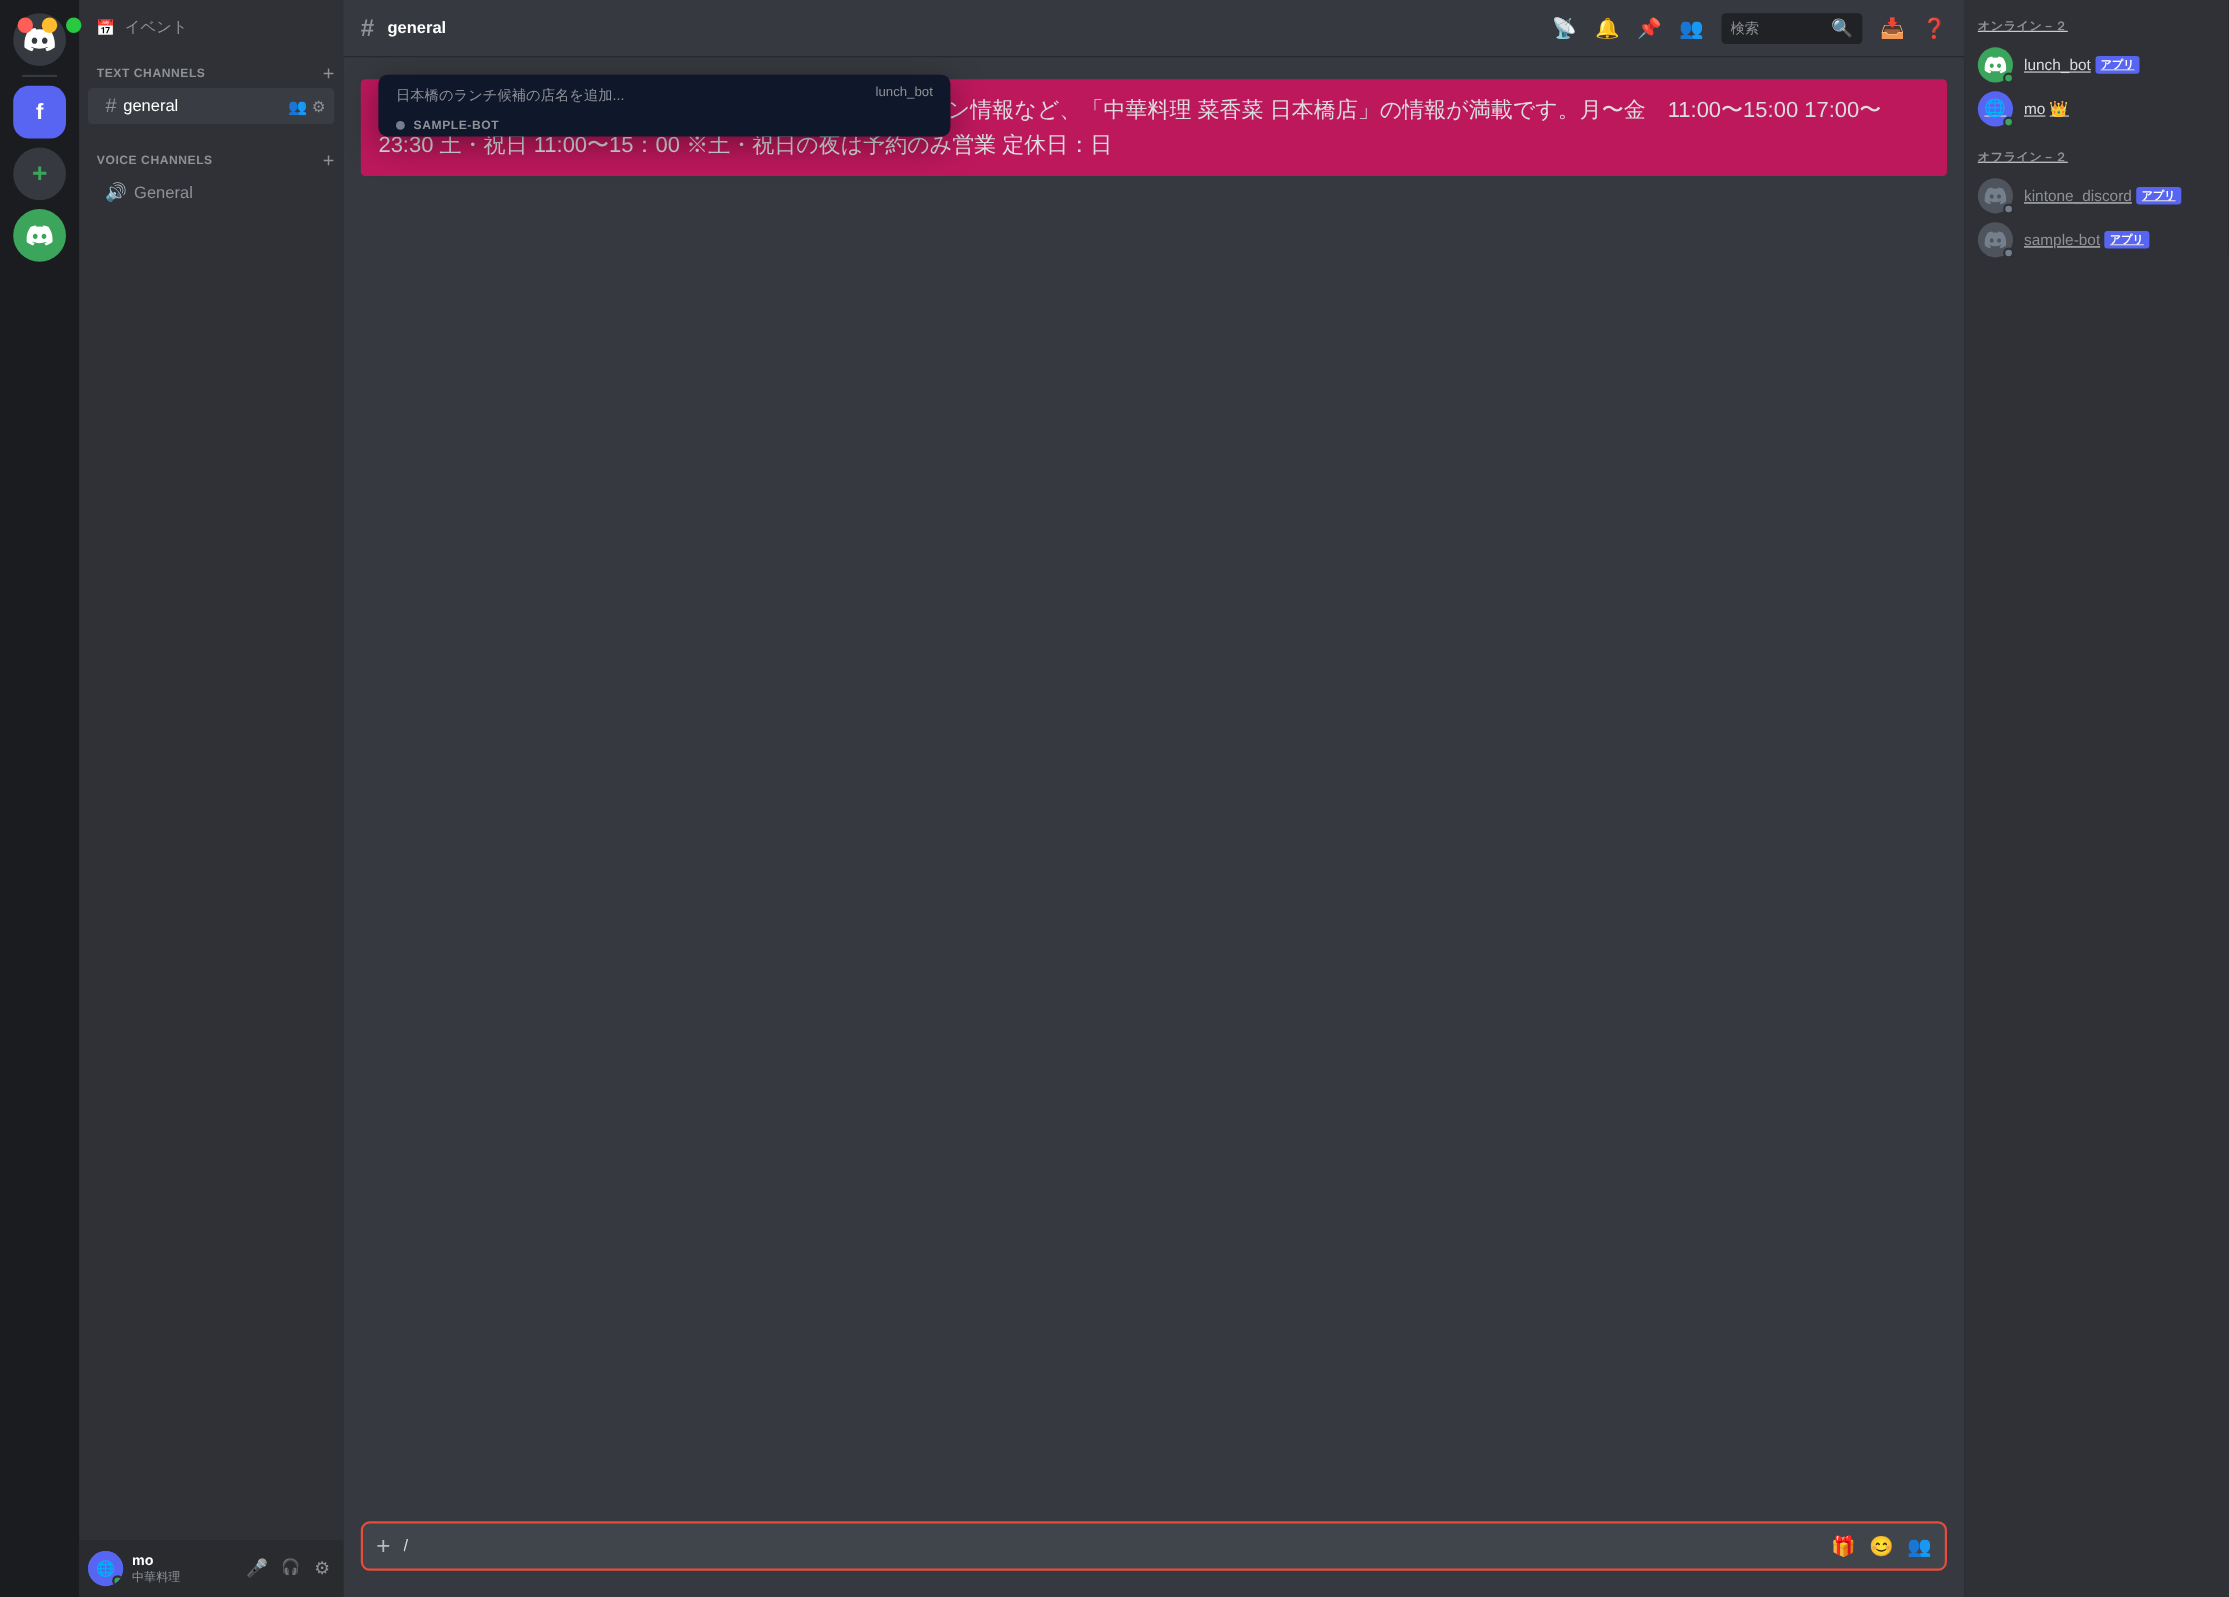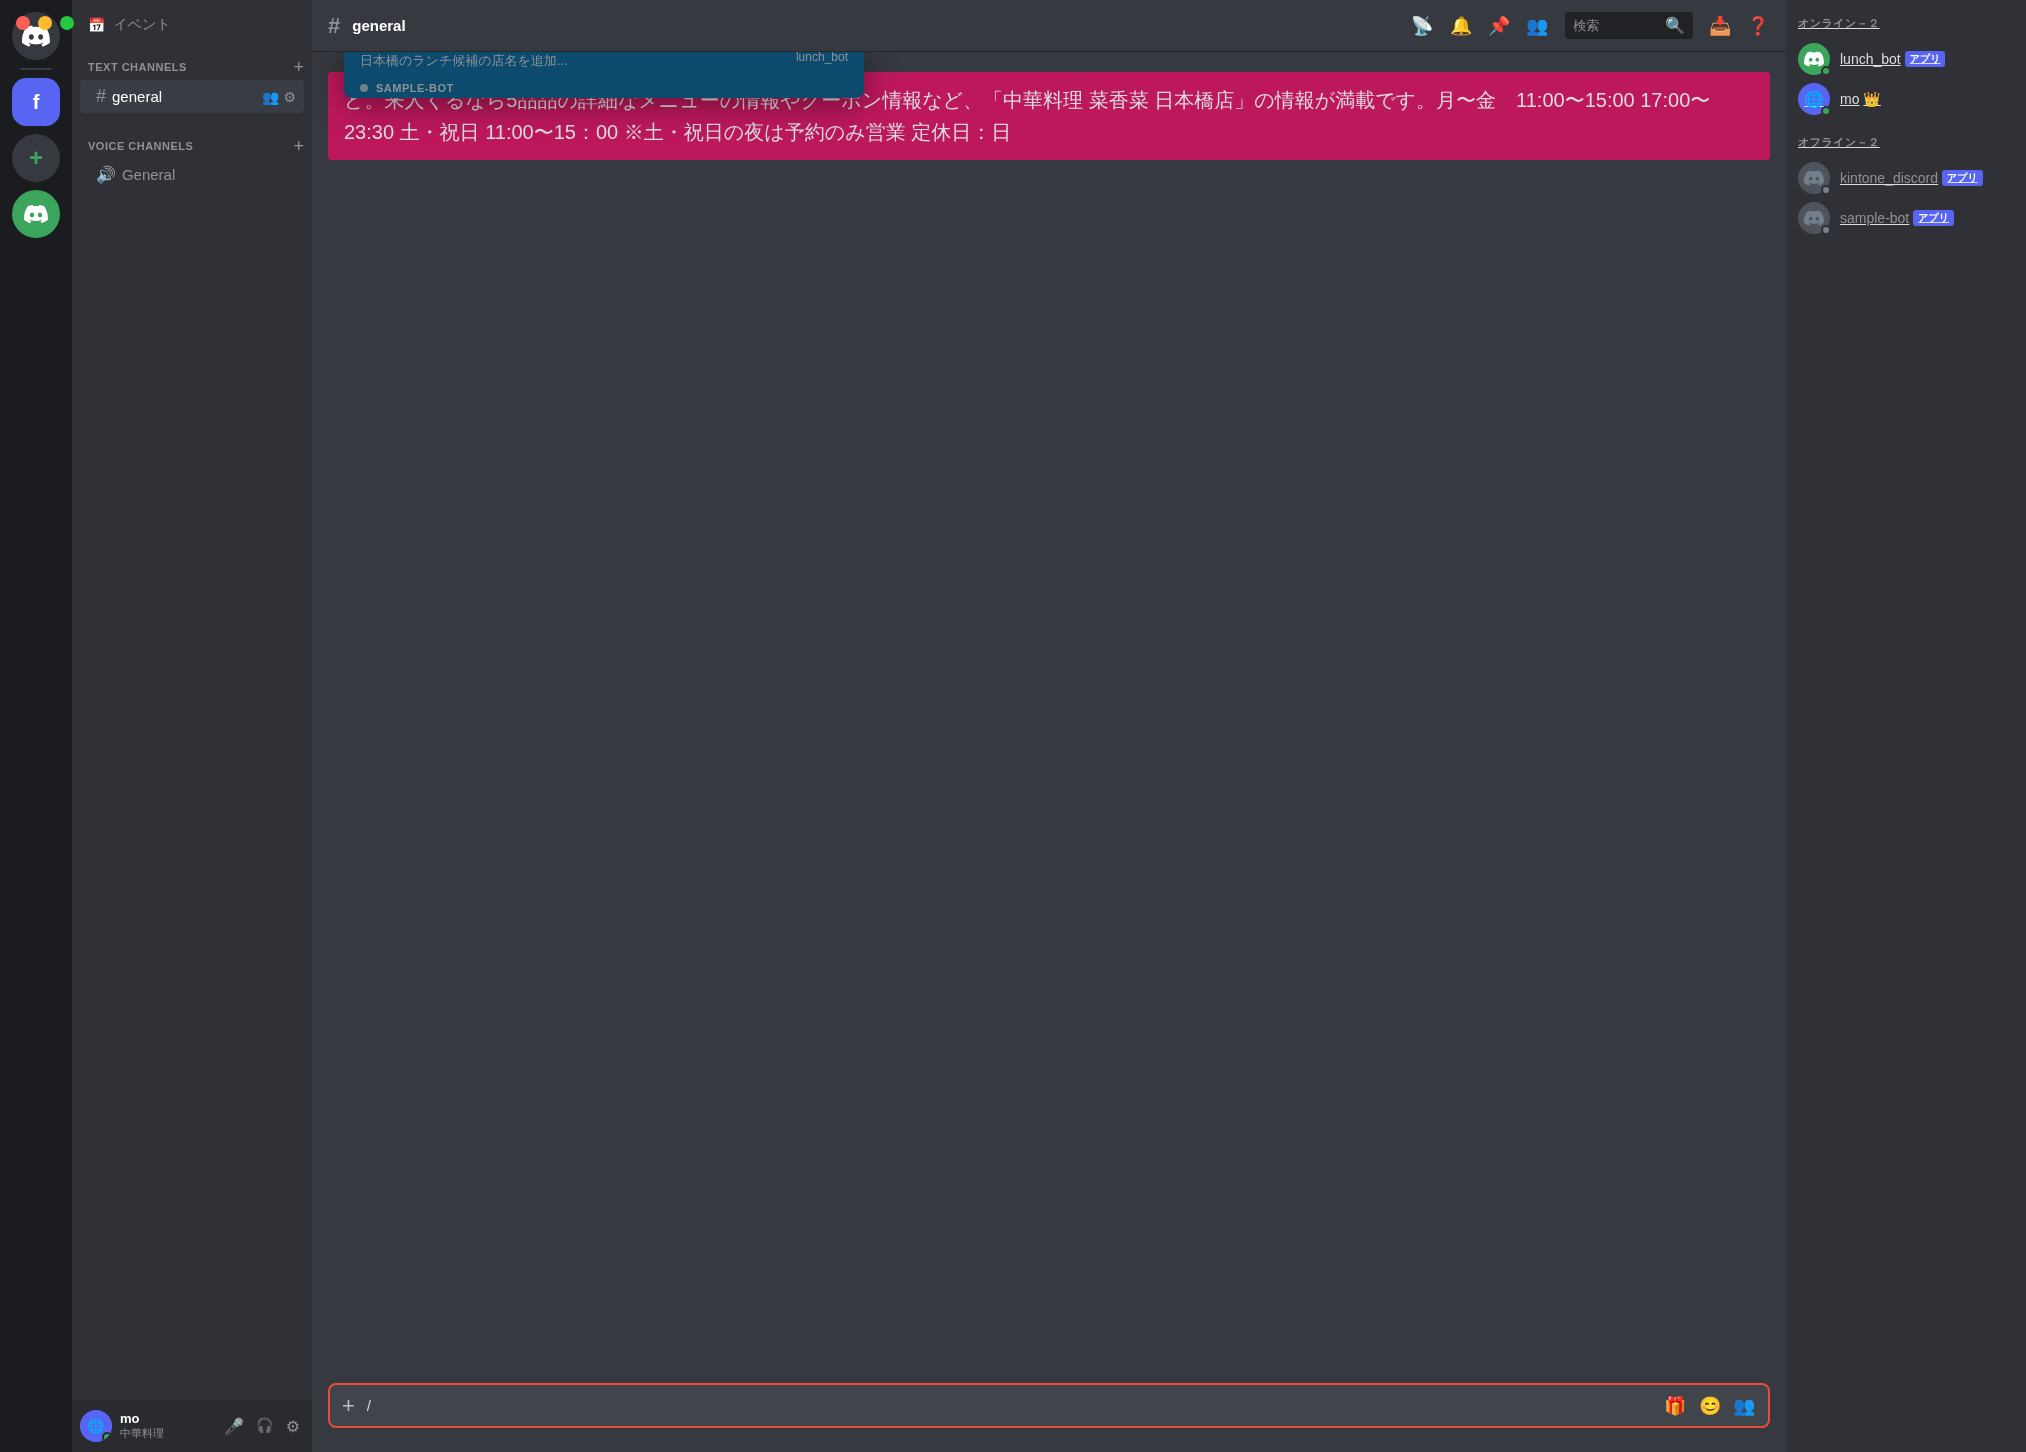--- a/index.html
+++ b/index.html
@@ -335,25 +335,25 @@
     }
     .chat-input-icon {
       color: #b9bbbe;
       cursor: pointer;
       font-size: 18px;
     }
 
     
     .command-popup {
       position: absolute;
-      bottom: 94px;
+      bottom: 68px;
       left: 16px;
       right: 0;
       width: 520px;
-      background: #0c4a6e;
+      background: #0f172a;
       border-radius: 8px;
       overflow: hidden;
       box-shadow: 0 8px 32px rgba(0,0,0,0.4);
       z-index: 50;
     }
     .command-desc {
       font-size: 12px;
       color: #8e9297;
     }
     .command-section-header {

